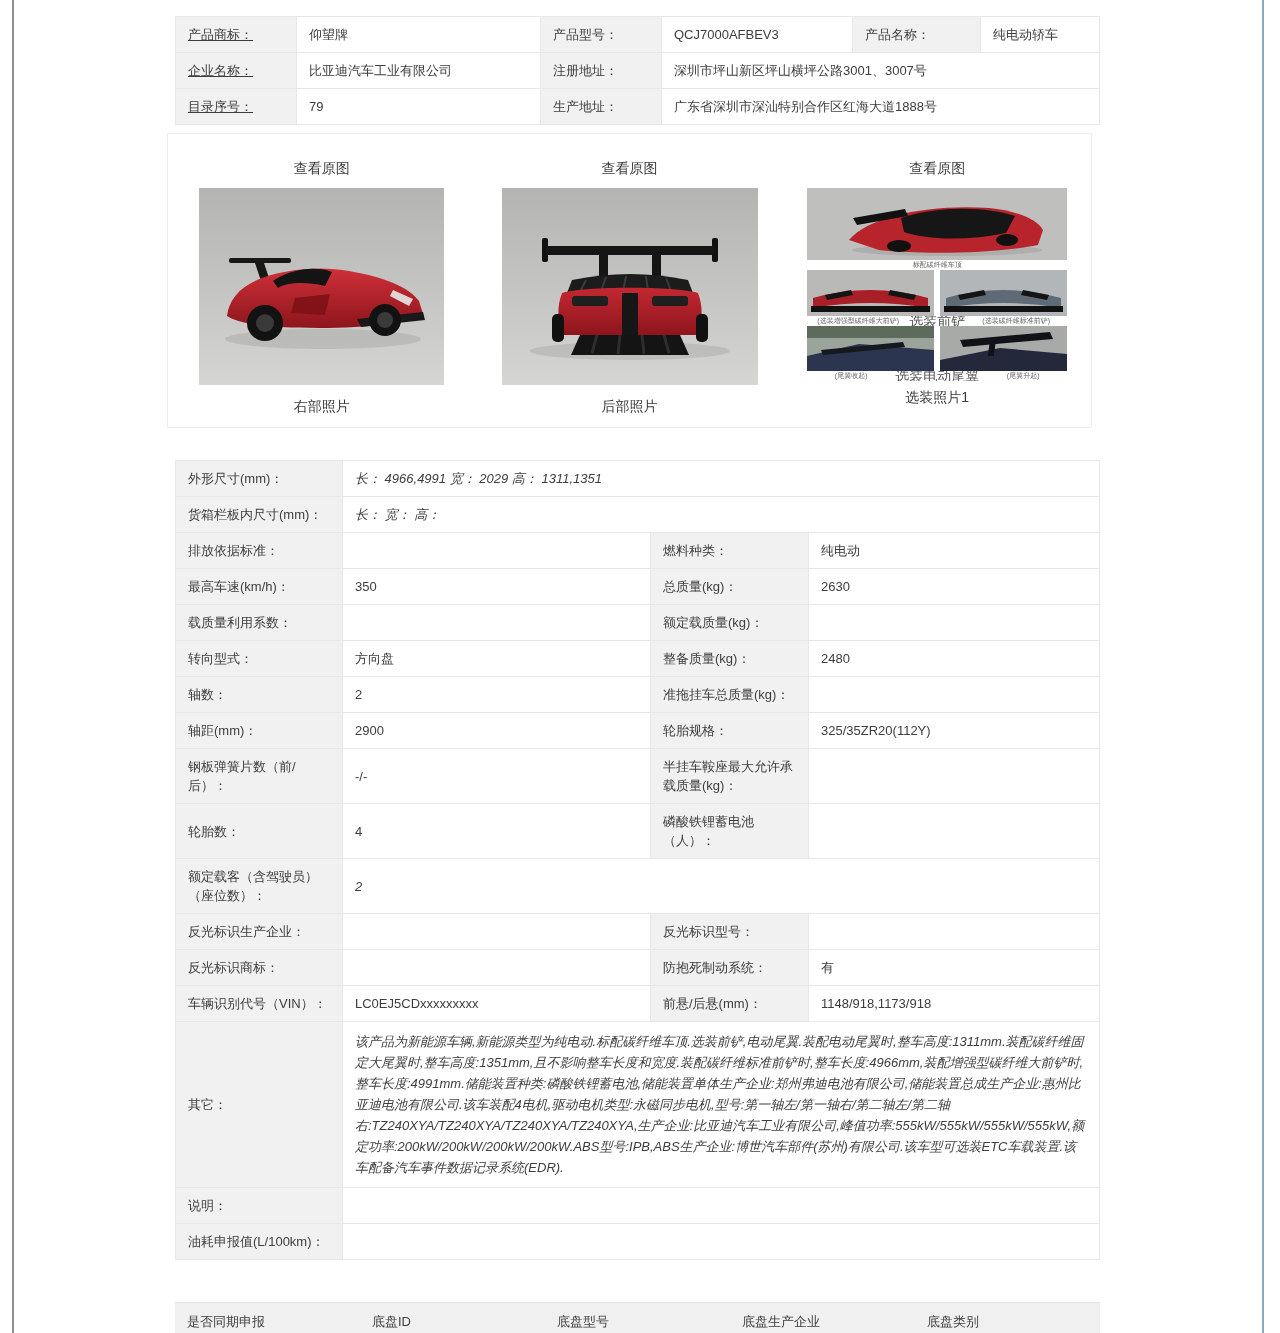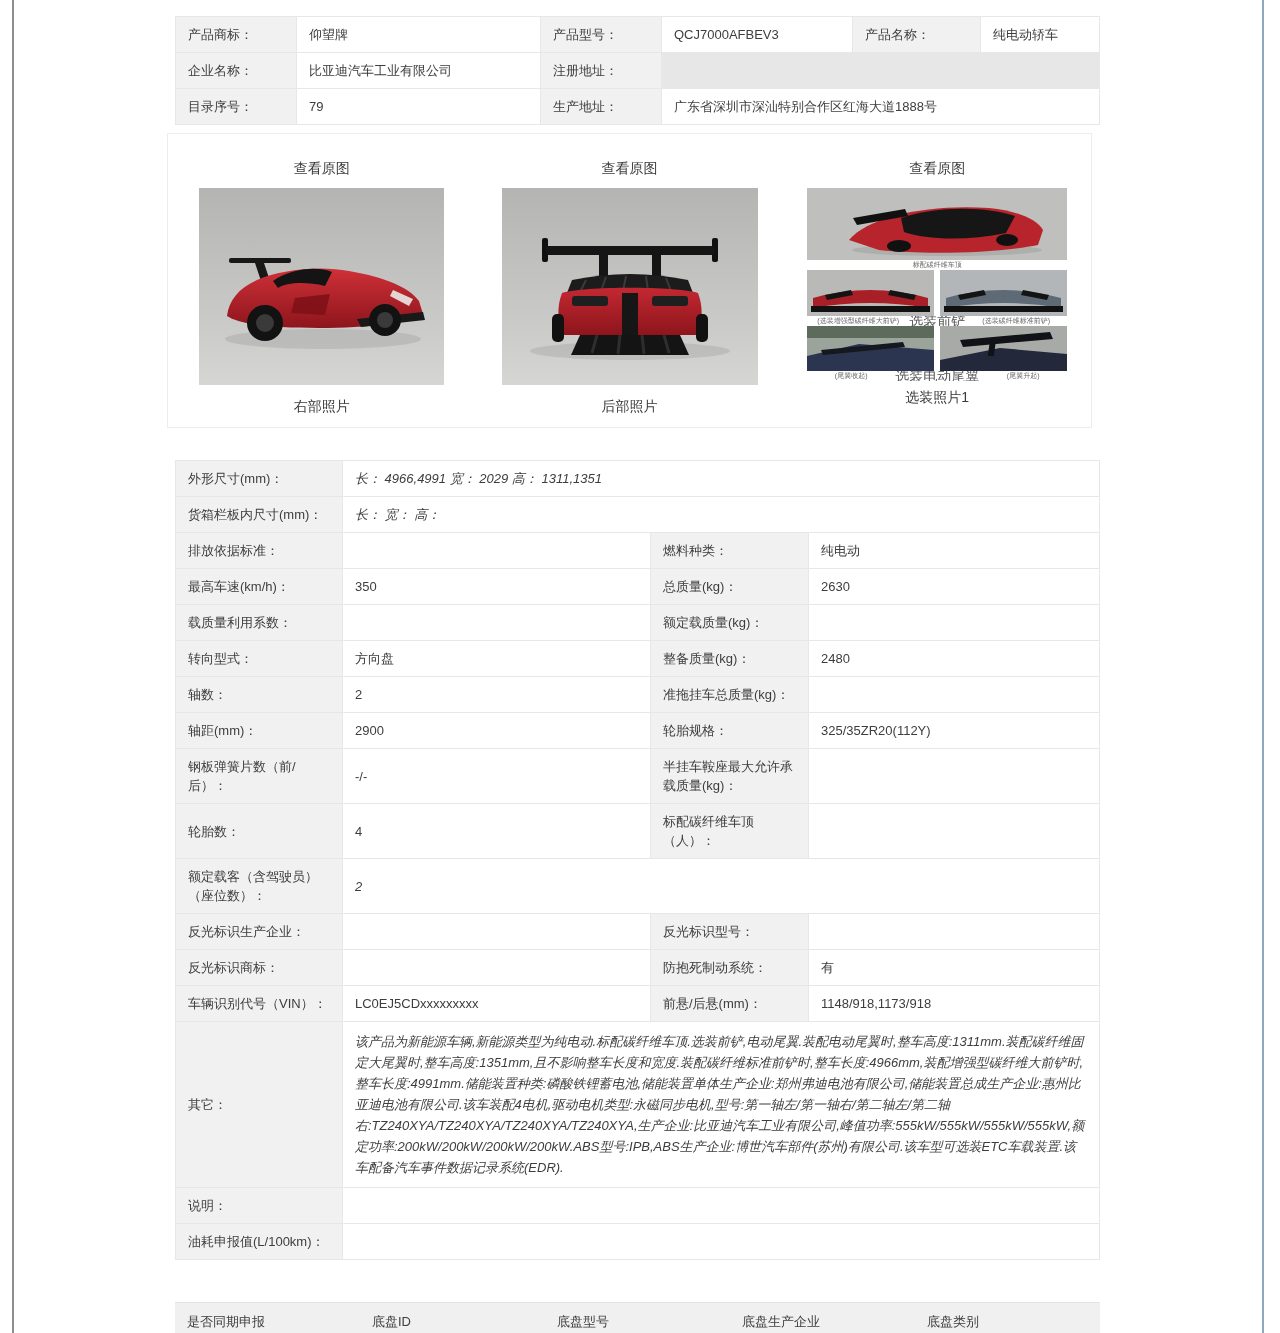--- a/index.html
+++ b/index.html
@@ -13,21 +13,21 @@
   .tbl{position:absolute;left:175px;width:925px;background:#e7e7e7;border:1px solid #e7e7e7;
        display:flex;flex-direction:column;gap:1px;box-sizing:border-box;}
   .r{display:flex;gap:1px;}
   .c{background:#fff;box-sizing:border-box;padding:8px 12px;display:flex;align-items:center;
      min-height:35px;line-height:19px;}
   .lc{background:#f1f1f1;}
   .tall{min-height:49px;}
   .c.block{display:block;align-items:flex-start;}
 
   
-  .hw-l{width:120px;} .hw-v1{width:243px;} .hw-l2{width:120px;} .hw-v2{width:190px;}
+  .hw-l{width:120px;text-decoration:underline;} .hw-v1{width:243px;} .hw-l2{width:120px;} .hw-v2{width:190px;}
   .hw-l3{width:127px;} .hw-v3{flex:1;} .hw-wide{flex:1;}
 
   
   .sw-l1{width:166px;} .sw-v1{width:307px;} .sw-l2{width:157px;} .sw-v2{flex:1;} .sw-full{flex:1;font-style:italic;}
 
   
   .photo-panel{position:absolute;left:167px;top:133px;width:925px;height:295px;
                border:1px solid #ededed;box-sizing:border-box;display:flex;}
   .photo-col{flex:1;display:flex;flex-direction:column;align-items:center;padding-top:26px;}
   .view-link{font-size:14px;color:#3a3a3a;margin-bottom:10px;cursor:pointer;}
@@ -59,20 +59,21 @@
       <div class="c hw-v1">仰望牌</div>
       <div class="c lc hw-l2">产品型号：</div>
       <div class="c hw-v2">QCJ7000AFBEV3</div>
       <div class="c lc hw-l3">产品名称：</div>
       <div class="c hw-v3">纯电动轿车</div>
     </div>
     <div class="r">
       <div class="c lc hw-l">企业名称：</div>
       <div class="c hw-v1">比亚迪汽车工业有限公司</div>
       <div class="c lc hw-l2">注册地址：</div>
+      <div class="c hw-wide">深圳市坪山新区坪山横坪公路3001、3007号</div>
     </div>
     <div class="r">
       <div class="c lc hw-l">目录序号：</div>
       <div class="c hw-v1">79</div>
       <div class="c lc hw-l2">生产地址：</div>
       <div class="c hw-wide">广东省深圳市深汕特别合作区红海大道1888号</div>
     </div>
   </div>
 
   <div class="photo-panel">
@@ -272,21 +273,21 @@
     <div class="r">
         <div class="c lc sw-l1 tall">钢板弹簧片数（前/后）：</div>
         <div class="c sw-v1 tall">-/-</div>
         <div class="c lc sw-l2 tall">半挂车鞍座最大允许承载质量(kg)：</div>
         <div class="c sw-v2 tall"></div>
       </div>
 
     <div class="r">
         <div class="c lc sw-l1">轮胎数：</div>
         <div class="c sw-v1">4</div>
-        <div class="c lc sw-l2">标配碳纤维车顶（人）：</div>
+        <div class="c lc sw-l2">磷酸铁锂蓄电池（人）：</div>
         <div class="c sw-v2"></div>
       </div>
 
     <div class="r">
         <div class="c lc sw-l1 tall">额定载客（含驾驶员）（座位数）：</div>
         <div class="c sw-full tall">2</div>
       </div>
 
 
     <div class="r">

